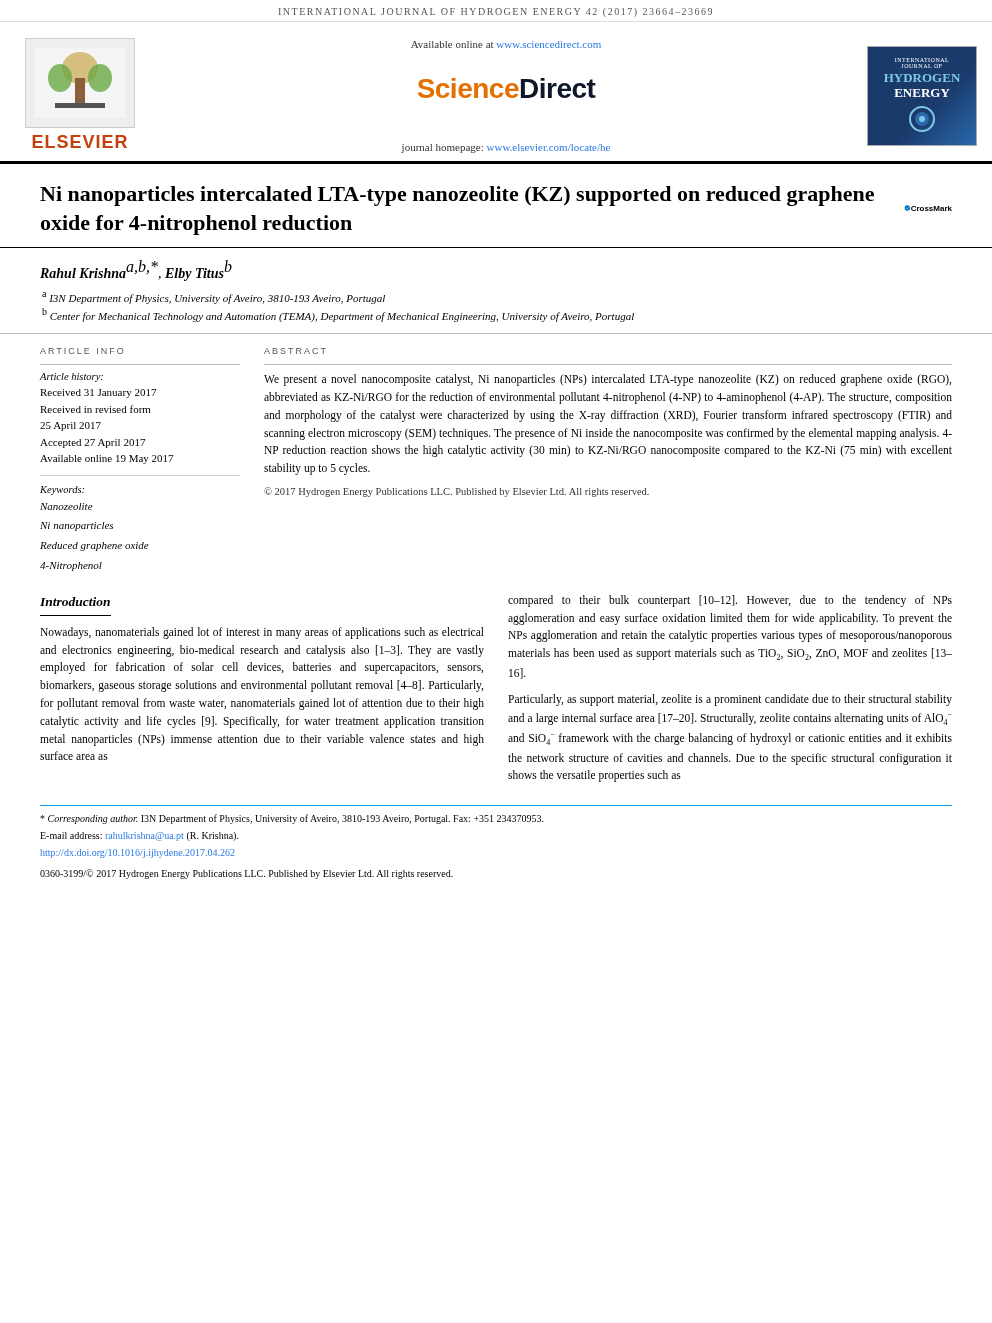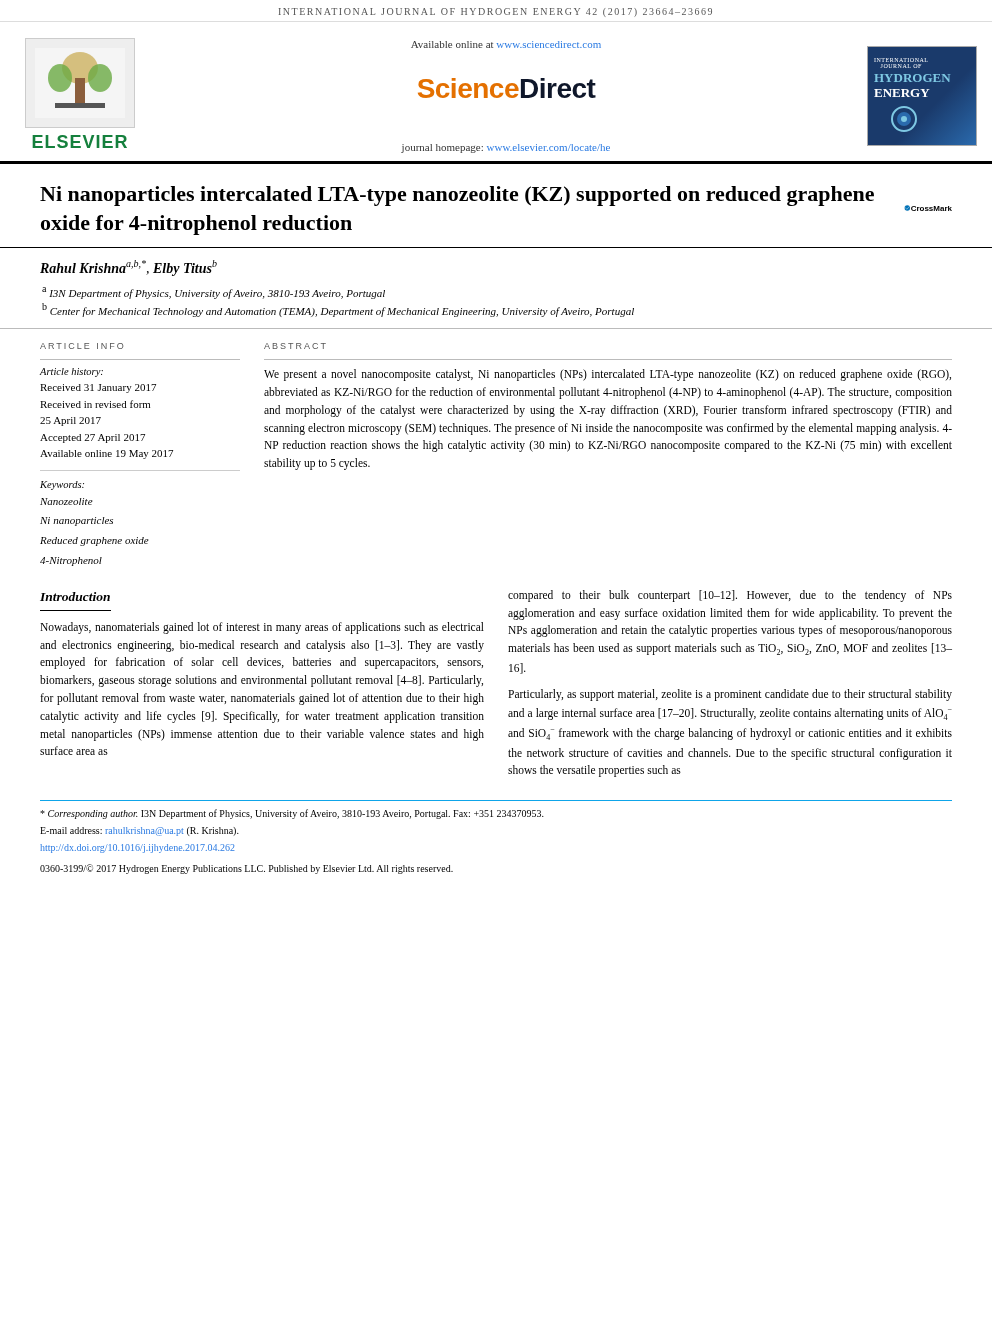--- a/index.html
+++ b/index.html
@@ -45,21 +45,21 @@
       justify-content: center;
       flex-direction: column;
       font-size: 9px;
       color: #666;
       border: 1px solid #ccc;
       margin-bottom: 4px;
     }
     .elsevier-text {
       font-size: 18px;
       font-weight: bold;
-      color: #15803d;
+      color: #c2410c;
       letter-spacing: 1px;
       font-family: Arial, sans-serif;
     }
     .header-center {
       flex: 1;
       display: flex;
       flex-direction: column;
       align-items: center;
       justify-content: space-between;
       padding: 8px 20px;
@@ -95,21 +95,21 @@
       justify-content: center;
       padding: 8px;
     }
     .journal-cover-placeholder {
       width: 110px;
       height: 100px;
       background: linear-gradient(135deg, #1a3a6b 60%, #2a6aad 100%);
       border: 1px solid #aaa;
       display: flex;
       flex-direction: column;
-      align-items: flex-start;
+      align-items: center;
       justify-content: center;
       color: #fff;
       font-size: 8px;
       text-align: center;
       padding: 6px;
     }
     .journal-cover-placeholder .jc-int { font-size: 6px; letter-spacing: 0.5px; text-transform: uppercase; margin-bottom: 2px; }
     .journal-cover-placeholder .jc-title { font-size: 13px; font-weight: bold; line-height: 1.1; text-transform: uppercase; color: #7ec8e3; }
     .journal-cover-placeholder .jc-energy { font-size: 13px; font-weight: bold; line-height: 1.1; text-transform: uppercase; color: #fff; }
     .article-title-section {
@@ -137,21 +137,21 @@
     }
     .authors-section {
       padding: 10px 40px 2px 40px;
     }
     .authors-line {
       font-size: 14px;
       font-style: italic;
       margin-bottom: 6px;
     }
     .author-name { font-weight: bold; font-style: italic; }
-    .superscript { font-size: 10px; vertical-align: super; }
+    .superscript { font-size: 16px; vertical-align: super; }
     .affiliation {
       font-size: 11px;
       font-style: italic;
       margin-bottom: 2px;
       padding-left: 2px;
     }
     .affiliation-label { font-size: 10px; vertical-align: super; font-style: normal; }
     .two-col-section {
       display: flex;
       padding: 12px 40px 0 40px;
@@ -356,20 +356,21 @@
       <div>Nanozeolite</div>
       <div>Ni nanoparticles</div>
       <div>Reduced graphene oxide</div>
       <div>4-Nitrophenol</div>
     </div>
   </div>
 
   <div class="abstract-col">
     <div class="section-label">Abstract</div>
     <p class="abstract-text">We present a novel nanocomposite catalyst, Ni nanoparticles (NPs) intercalated LTA-type nanozeolite (KZ) on reduced graphene oxide (RGO), abbreviated as KZ-Ni/RGO for the reduction of environmental pollutant 4-nitrophenol (4-NP) to 4-aminophenol (4-AP). The structure, composition and morphology of the catalyst were characterized by using the X-ray diffraction (XRD), Fourier transform infrared spectroscopy (FTIR) and scanning electron microscopy (SEM) techniques. The presence of Ni inside the nanocomposite was confirmed by the elemental mapping analysis. 4-NP reduction reaction shows the high catalytic activity (30 min) to KZ-Ni/RGO nanocomposite compared to the KZ-Ni (75 min) with excellent stability up to 5 cycles.</p>
+    <p class="copyright-line">© 2017 Hydrogen Energy Publications LLC. Published by Elsevier Ltd. All rights reserved.</p>
   </div>
 </div>
 
 <div class="main-content">
   <div class="two-col-body">
 
     <div class="body-col">
       <div class="intro-heading">Introduction</div>
       <p class="body-para">
         Nowadays, nanomaterials gained lot of interest in many areas of applications such as electrical and electronics engineering, bio-medical research and catalysis also [1–3]. They are vastly employed for fabrication of solar cell devices, batteries and supercapacitors, sensors, biomarkers, gaseous storage solutions and environmental pollutant removal [4–8]. Particularly, for pollutant removal from waste water, nanomaterials gained lot of attention due to their high catalytic activity and life cycles [9]. Specifically, for water treatment application transition metal nanoparticles (NPs) immense attention due to their variable valence states and high surface area as

